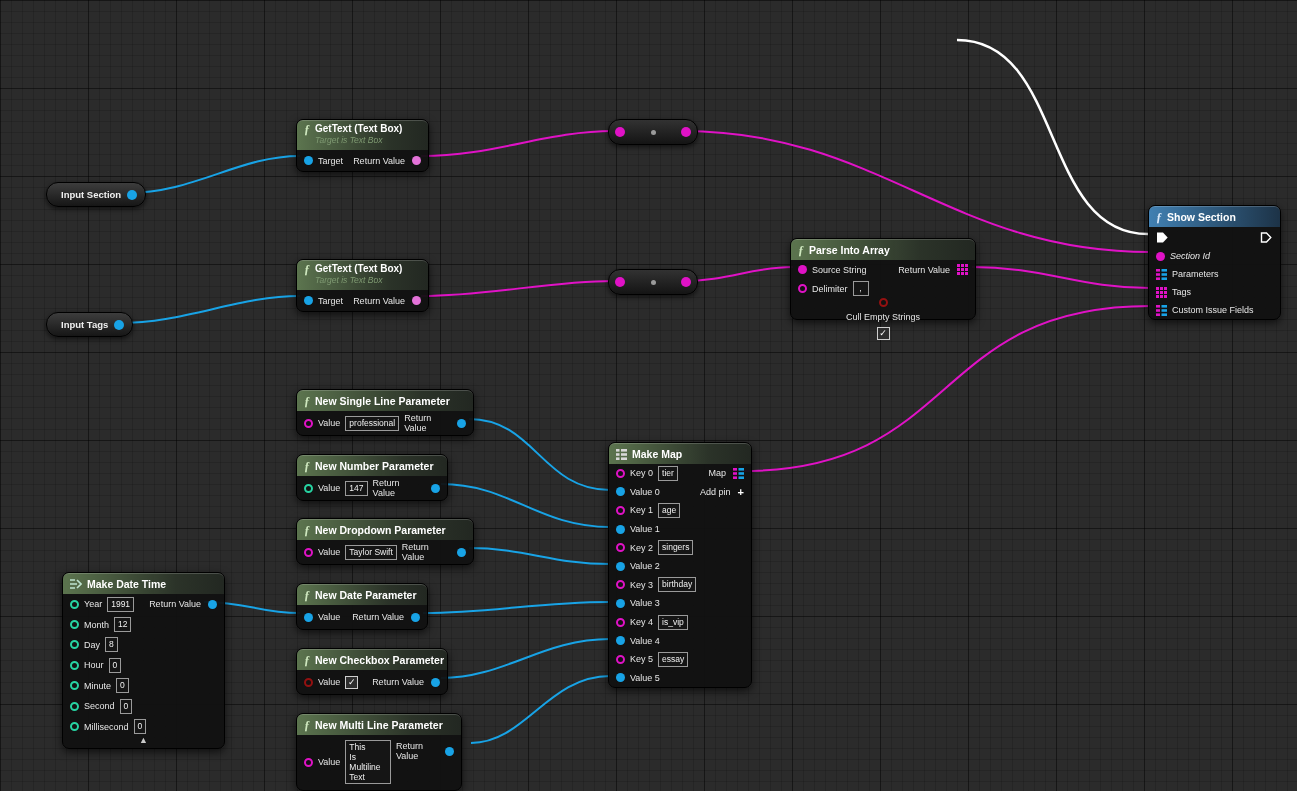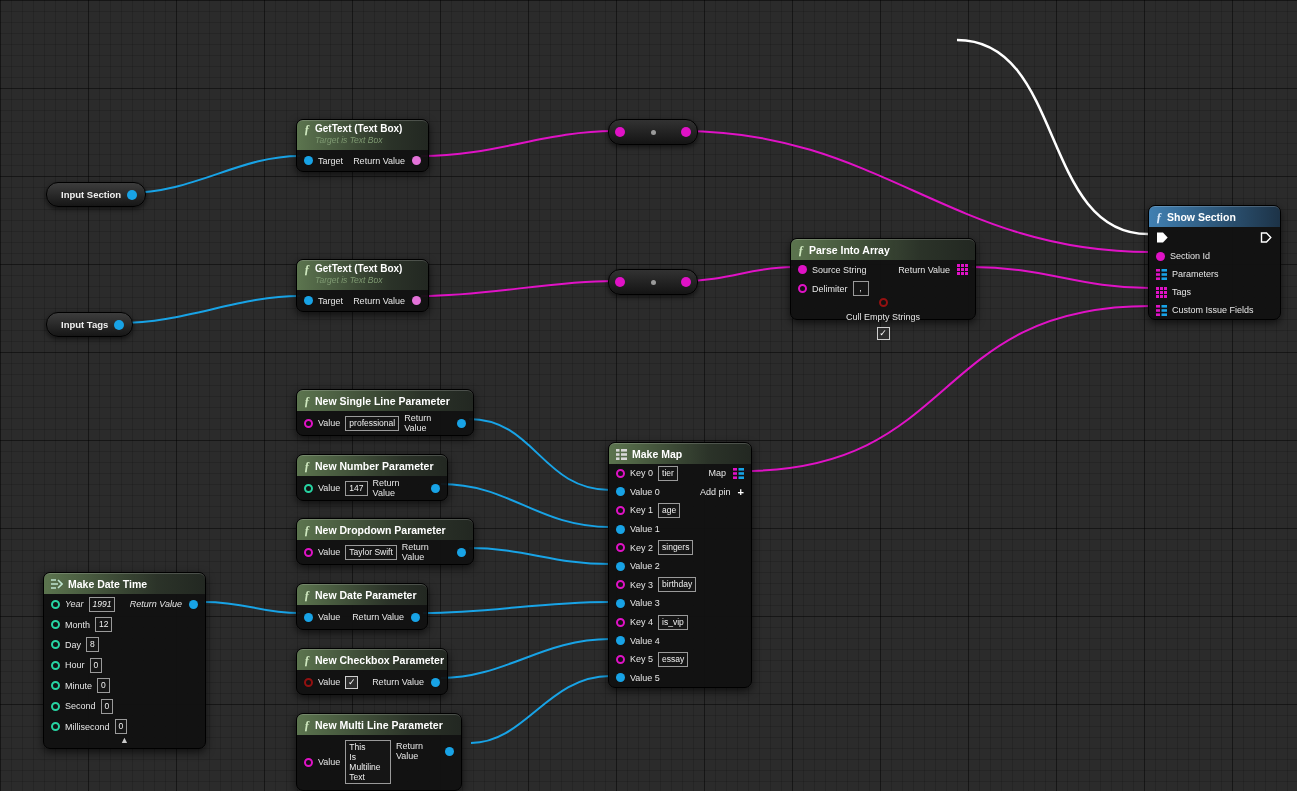--- a/index.html
+++ b/index.html
@@ -182,21 +182,21 @@
     <div class="row" style="height:20px;">
       <svg class="ic" width="13" height="13" viewBox="0 0 13 13">
         <path d="M1 1.5h6l4.7 5L7 11.5H1z" fill="#fff"></path>
         </svg>
       <span class="out">
         <svg class="ic" width="13" height="13" viewBox="0 0 13 13">
           <path d="M1.5 2h5l4.3 4.5L6.5 11h-5z" fill="none" stroke="#fff" stroke-width="1.4"></path>
           </svg>
       </span>
     </div>
-    <div class="row" style="height:18px;">
+    <div class="row" style="height:18px;font-style:italic;">
       <span class="p c-str"></span>
       <span>Section Id</span>
     </div>
     <div class="row" style="height:18px;">
       <svg class="ic" width="11" height="11" viewBox="0 0 11 11">
         <g>
             <rect x="0" y="0" width="4" height="2.6" fill="#e012c6"></rect>
             <rect x="5.5" y="0" width="5.5" height="2.6" fill="#18a3e6"></rect>
         <rect x="0" y="4.2" width="4" height="2.6" fill="#e012c6"></rect>
             <rect x="5.5" y="4.2" width="5.5" height="2.6" fill="#18a3e6"></rect>
@@ -328,31 +328,31 @@
 Is
 Multiline
 Text</span>
       <span class="out" style="align-self:flex-start;margin-top:6px;">
         <span>Return Value</span>
         <span class="p c-obj"></span>
       </span>
     </div>
   </div>
 
-  <div class="node" style="left:43px;top:572px;width:161px;height:175px;">
+  <div class="node" style="left:62px;top:572px;width:161px;height:175px;">
     <div class="hdr hgreen">
       <svg class="ic" width="12" height="10" viewBox="0 0 12 10">
         <g stroke="#bfe3cf" stroke-width="1.6" fill="none">
           <path d="M0 1h5M0 5h7M0 9h5"></path>
             <path d="M7 1l4 4-4 4" fill="none"></path>
           </g>
         </svg>
       <span>Make Date Time</span>
     </div>
-    <div class="row" style="height:20.4px;font-style:italic;">
+    <div class="row" style="height:20.4px;">
       <span class="ph b-int"></span>
       <span>Year</span>
       <span class="vbox">1991</span>
       <span class="out">
         <span>Return Value</span>
         <span class="p c-obj"></span>
       </span>
     </div>
     <div class="row" style="height:20.4px;">
       <span class="ph b-int"></span>

